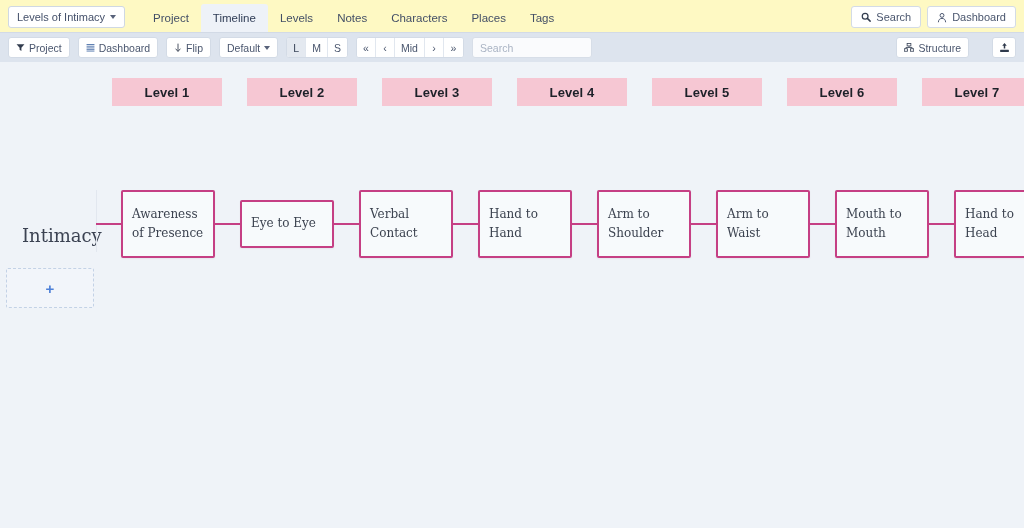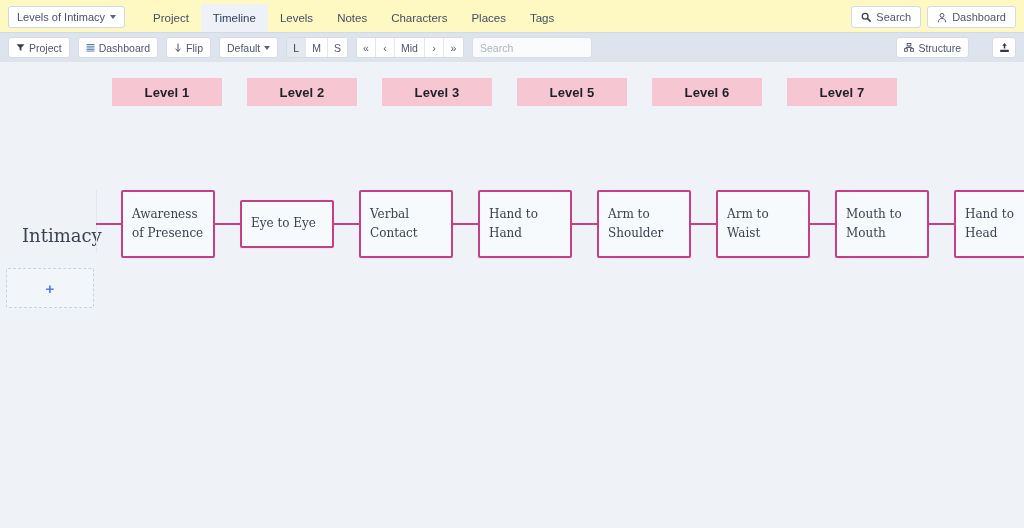--- a/index.html
+++ b/index.html
@@ -389,20 +389,21 @@
     </div>
   </div>
 </div>
 
 <div class="canvas">
 
   <div class="levels-row">
     <div class="level-chip">Level 1</div>
     <div class="level-chip">Level 2</div>
     <div class="level-chip">Level 3</div>
+    <div class="level-chip">Level 4</div>
     <div class="level-chip">Level 5</div>
     <div class="level-chip">Level 6</div>
     <div class="level-chip">Level 7</div>
 
   </div>
 
   <div class="row-label">Intimacy</div>
   <div class="row-divider"></div>
 
   <div class="chain">

